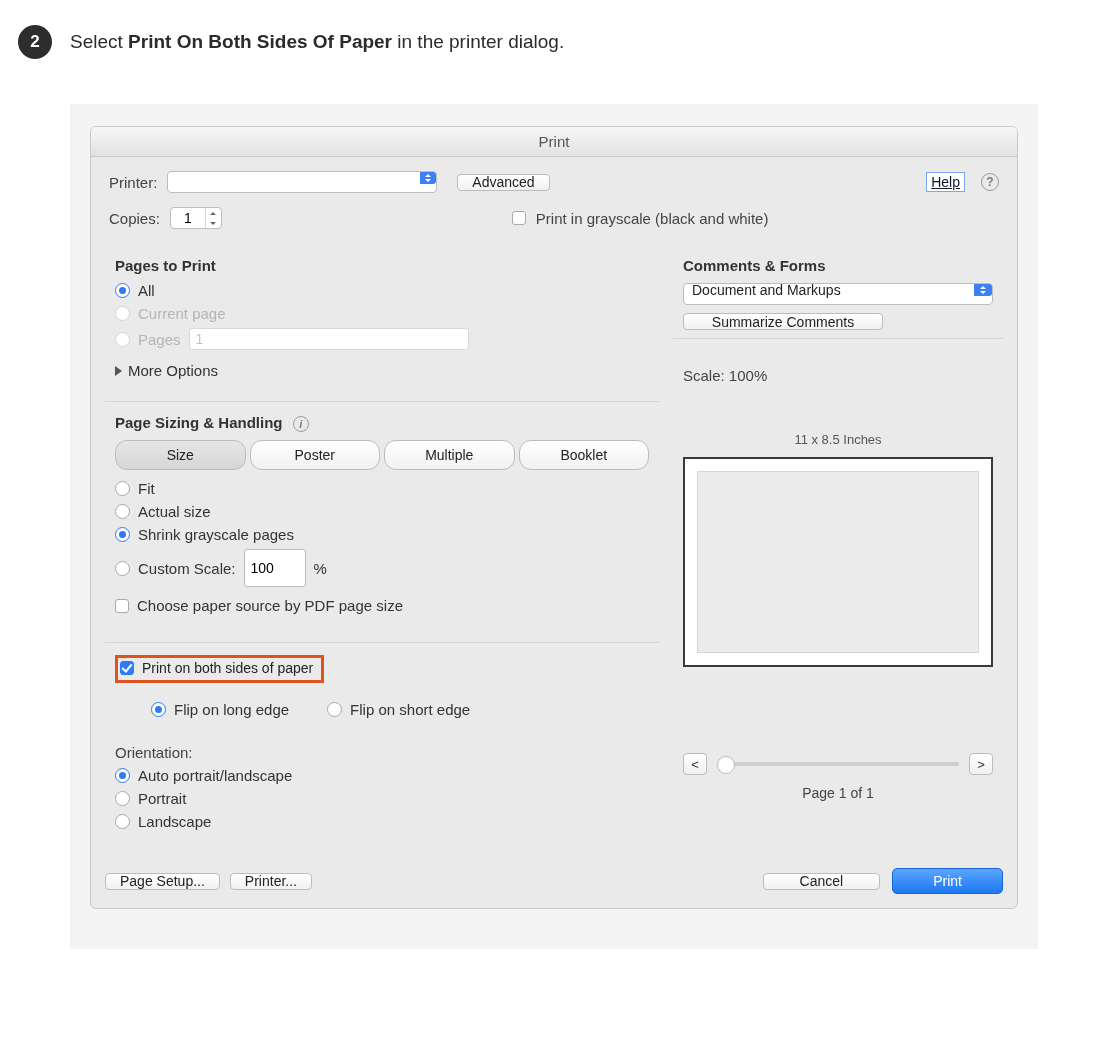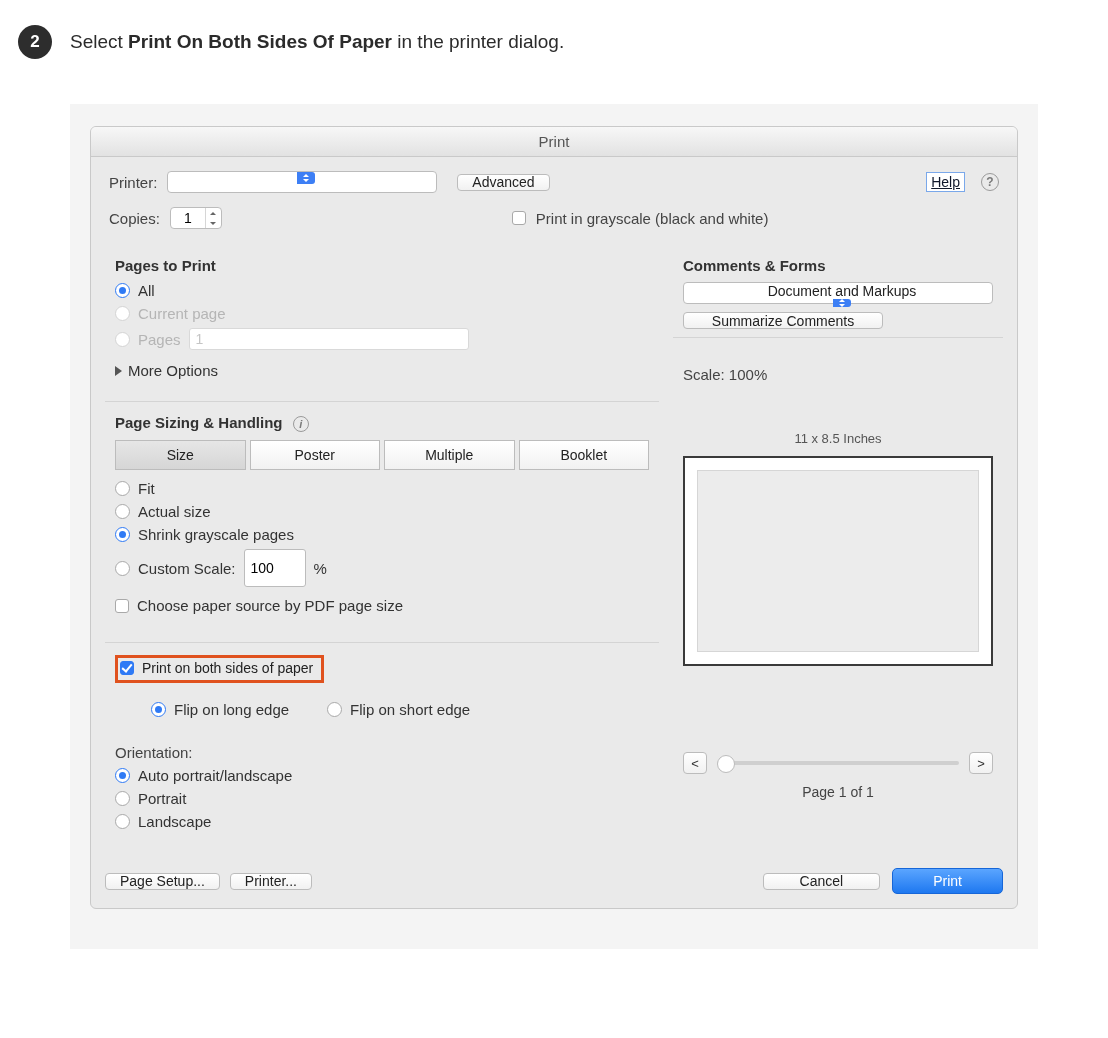--- a/index.html
+++ b/index.html
@@ -48,21 +48,21 @@
   }
   .topsection {
     padding: 14px 18px 18px 18px;
     border-bottom: 0;
   }
   .row { display: flex; align-items: center; gap: 10px; }
   .label { color: #444; font-size: 15px; }
   .popup {
     display:inline-flex; align-items:center; justify-content:space-between;
     background:#fff; border:1px solid #bcbcbc; border-radius:4px;
-    height:22px; padding:0 0 8px 8px; font-size:14px;flex-direction:column;
+    height:22px; padding:0 0 8px 8px; font-size:14px;
   }
   .popup .arrows{
     width:18px; height:100%;
     background:#3d7ff5;
     border-radius:0 3px 3px 0;
     display:flex; flex-direction:column; align-items:center; justify-content:center;
     gap:0;
   }
   .popup .arrows::before,.popup .arrows::after{
     content:""; width:0;height:0;border-left:3px solid transparent;border-right:3px solid transparent;
@@ -113,21 +113,21 @@
   .optrow{display:flex;align-items:center;gap:8px;margin:6px 0;font-size:15px;color:#333;}
   .optrow.disabled{color:#b5b5b5;}
   .optrow.disabled .radio{border-color:#d4d4d4;}
   .disclosure{display:inline-flex;align-items:center;gap:6px;font-size:15px;color:#333;margin-top:6px;}
   .tri{width:0;height:0;border-top:5px solid transparent;border-bottom:5px solid transparent;border-left:7px solid #555;}
   .seg{
     display:flex;gap:4px;margin:4px 0 10px 0;
   }
   .segbtn{
     flex:1;height:30px;border:1px solid #bcbcbc;background:linear-gradient(#ffffff,#f1f1f1);
-    border-radius:0;display:flex;align-items:center;justify-content:center;font-size:14px;color:#222;
+    border-radius:12px;display:flex;align-items:center;justify-content:center;font-size:14px;color:#222;
   }
   .segbtn.active{background:linear-gradient(#e6e6e6,#d6d6d6);}
   .txtinput{border:1px solid #bcbcbc;background:#fff;border-radius:3px;height:38px;padding:0 6px;font-size:14px;width:62px;}
   .pagesinput{border:1px solid #d9d9d9;background:#fff;border-radius:3px;height:22px;padding:0 6px;font-size:14px;color:#c5c5c5;width:280px;}
   .hl{
     border:3px solid #e0521e; padding:2px 8px 4px 2px; display:inline-flex;align-items:center;gap:8px;
   }
   .sub{margin-left:24px;display:flex;gap:26px;margin-top:6px;}
   .rightTitle{font-weight:600;font-size:15px;color:#333;margin:0 0 8px 0;}
   .scale{font-size:15px;color:#444;margin:16px 0 8px 0;}

